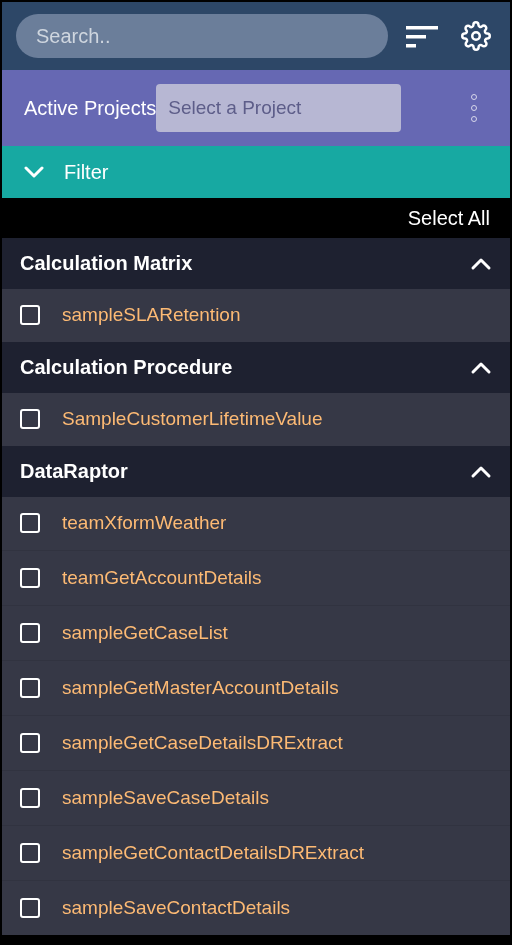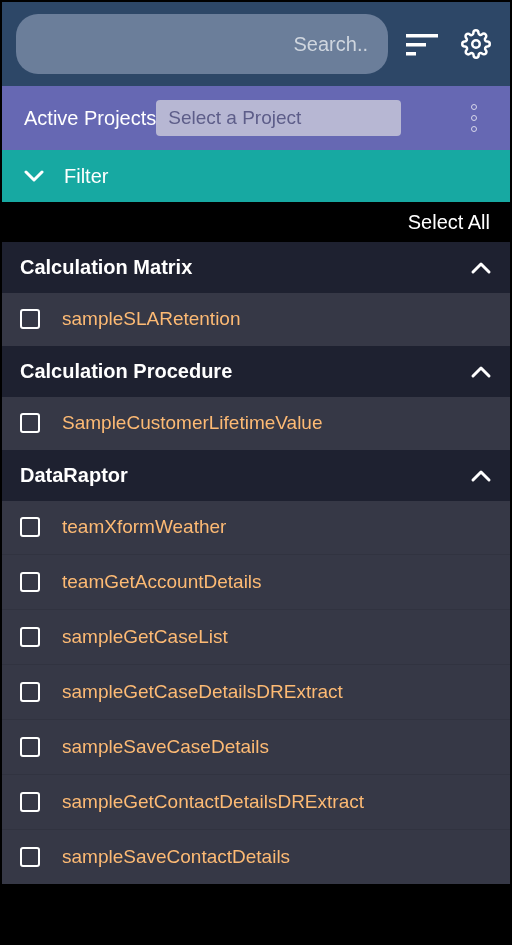--- a/index.html
+++ b/index.html
@@ -13,29 +13,28 @@
   }
   .topbar {
     background: #2d4767;
     display: flex;
     align-items: center;
     padding: 12px 14px;
     gap: 14px;
   }
   .search-input {
     flex: 1;
-    height: 60px;
+    height: 44px;
     border: none;
     border-radius: 22px;
     background: #6b7e9a;
     color: #e3e7ee;
     font-size: 20px;
     padding: 0 20px;
     outline: none;
-    text-align: right;
   }
   .search-input::placeholder { color: #cfd6df; }
   .top-icon {
     width: 40px;
     height: 40px;
     display: flex;
     align-items: center;
     justify-content: center;
     cursor: pointer;
     color: #fff;
@@ -46,21 +45,21 @@
     align-items: center;
     padding: 14px 22px;
   }
   .projects-label {
     color: #fff;
     font-size: 20px;
     white-space: nowrap;
   }
   .project-select {
     flex: 1;
-    height: 36px;
+    height: 48px;
     background: #b7b7d3;
     color: #5d5d89;
     border: none;
     border-radius: 4px;
     font-size: 19px;
     padding: 0 12px;
     display: flex;
     align-items: center;
     cursor: pointer;
     max-width: 245px;
@@ -233,20 +232,24 @@
   <div class="item-row">
     <div class="checkbox"></div>
     <span>teamGetAccountDetails</span>
   </div>
   <div class="item-row">
     <div class="checkbox"></div>
     <span>sampleGetCaseList</span>
   </div>
   <div class="item-row">
     <div class="checkbox"></div>
+    <span>sampleGetMasterAccountDetails</span>
+  </div>
+  <div class="item-row">
+    <div class="checkbox"></div>
     <span>sampleGetCaseDetailsDRExtract</span>
   </div>
   <div class="item-row">
     <div class="checkbox"></div>
     <span>sampleSaveCaseDetails</span>
   </div>
   <div class="item-row">
     <div class="checkbox"></div>
     <span>sampleGetContactDetailsDRExtract</span>
   </div>

